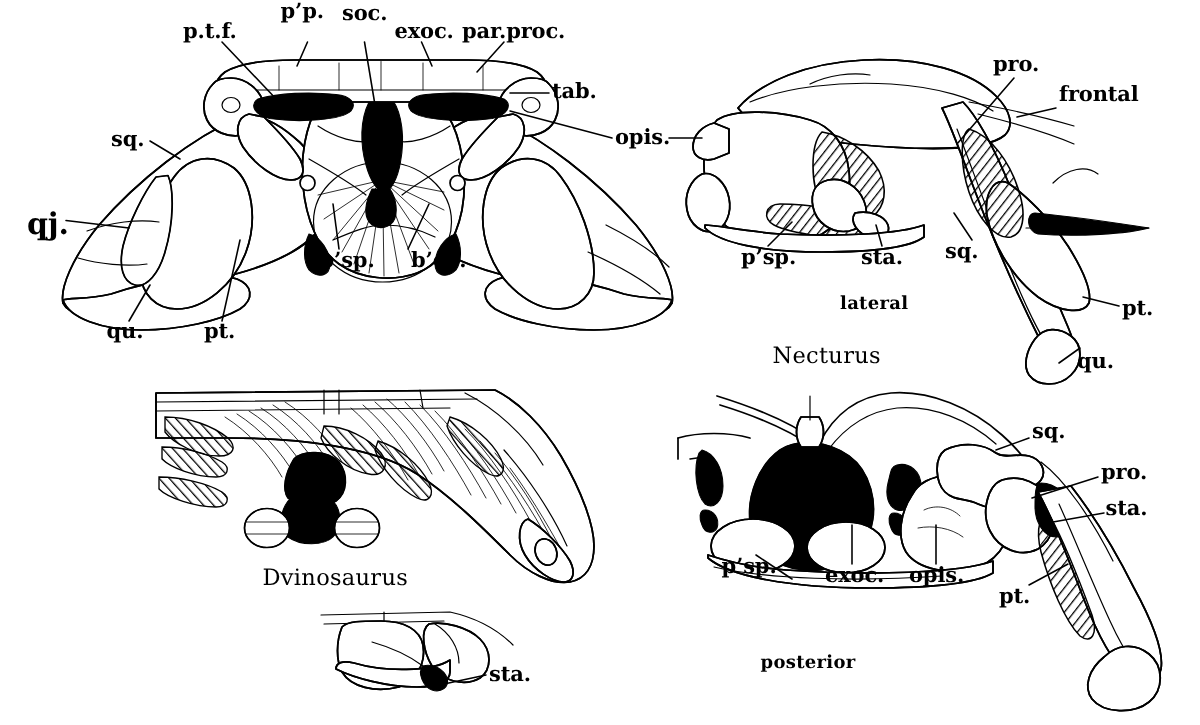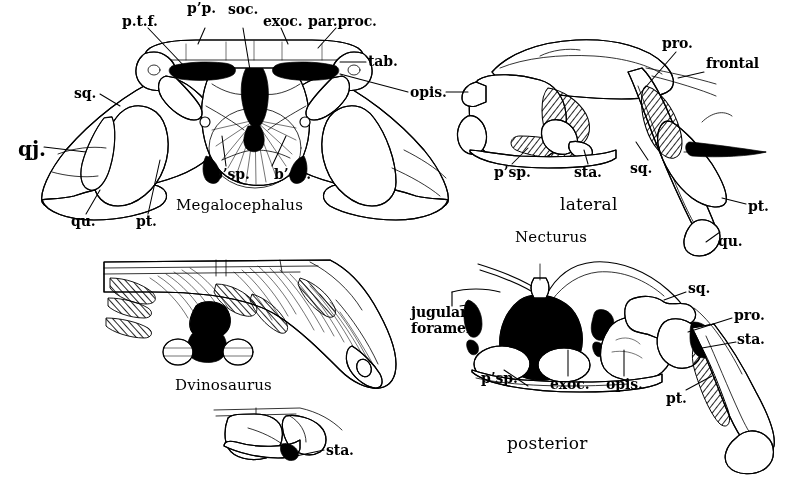--- a/index.html
+++ b/index.html
@@ -25,22 +25,22 @@
     color: #000;
     white-space: pre;
     letter-spacing: -0.1px;
   }
   .label.taxon {
     font-weight: 400;
     font-size: 15px;
     letter-spacing: 0.2px;
   }
   .label.view {
-    font-weight: 400;
-    font-size: 17px;
+    font-weight: 700;
+    font-size: 12px;
     letter-spacing: 0.2px;
   }
   .label.bold-heavy {
     font-weight: 700;
     font-size: 20px;
   }
   .label.multiline {
     white-space: pre-line;
     line-height: 1.12;
   }
@@ -538,38 +538,35 @@
   <div class="label" style="left:263px; top:14px;">exoc.</div>
   <div class="label" style="left:308px; top:14px;">par.proc.</div>
   <div class="label" style="left:368px; top:54px;">tab.</div>
   <div class="label" style="left:410px; top:85px;">opis.</div>
   <div class="label" style="left:74px;  top:86px;">sq.</div>
   <div class="label bold-heavy" style="left:18px; top:139px;">qj.</div>
   <div class="label" style="left:71px;  top:214px;">qu.</div>
   <div class="label" style="left:136px; top:214px;">pt.</div>
   <div class="label" style="left:213px; top:167px;">p’sp.</div>
   <div class="label" style="left:262px; top:167px;margin-left:12px;">b’oc.</div>
-  <div class="label taxon" style="left:176px; top:198px;">Megalocephalus</div>
 
   <div class="label" style="left:662px; top:36px;">pro.</div>
   <div class="label" style="left:706px; top:56px;">frontal</div>
   <div class="label" style="left:494px; top:165px;">p’sp.</div>
   <div class="label" style="left:574px; top:165px;">sta.</div>
   <div class="label" style="left:630px; top:161px;">sq.</div>
   <div class="label" style="left:748px; top:199px;">pt.</div>
   <div class="label" style="left:718px; top:234px;">qu.</div>
   <div class="label view" style="left:560px; top:196px;">lateral</div>
   <div class="label taxon" style="left:515px; top:230px;">Necturus</div>
 
   <div class="label taxon" style="left:175px; top:362px;margin-top:16px;">Dvinosaurus</div>
 
   <div class="label" style="left:326px; top:443px;">sta.</div>
 
-  <div class="label multiline" style="left:411px; top:305px;">jugular
-foramen</div>
   <div class="label" style="left:481px; top:371px;">p’sp.</div>
   <div class="label" style="left:550px; top:377px;">exoc.</div>
   <div class="label" style="left:606px; top:377px;">opis.</div>
   <div class="label" style="left:688px; top:281px;">sq.</div>
   <div class="label" style="left:734px; top:308px;">pro.</div>
   <div class="label" style="left:737px; top:332px;">sta.</div>
   <div class="label" style="left:666px; top:391px;">pt.</div>
   <div class="label view" style="left:507px; top:435px;">posterior</div>
 
 </div>

